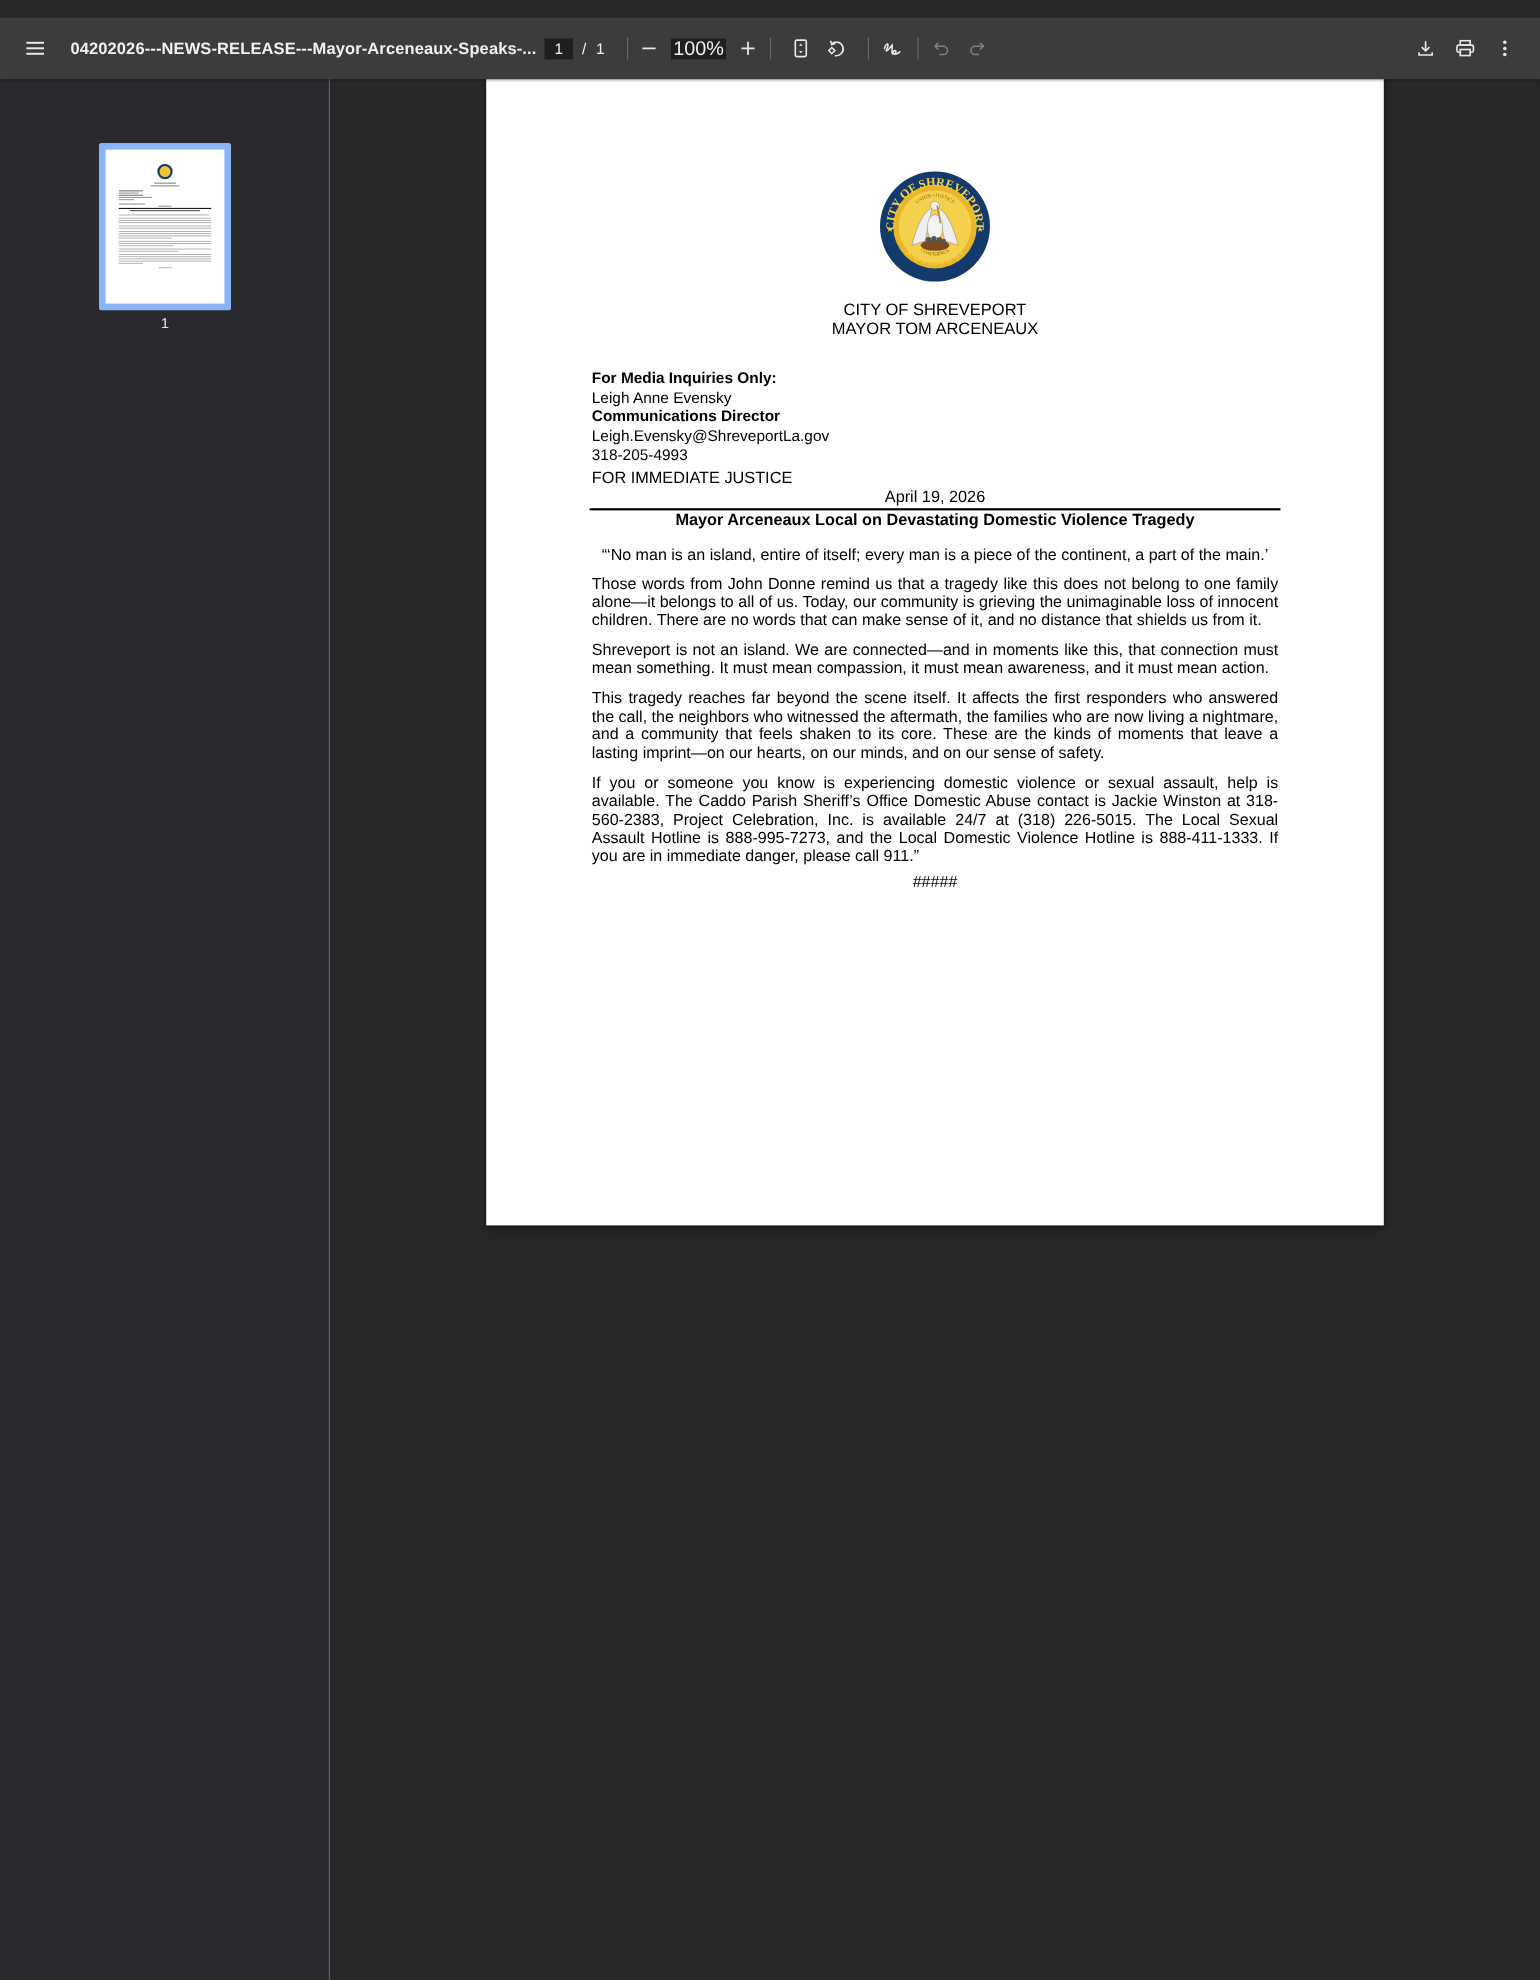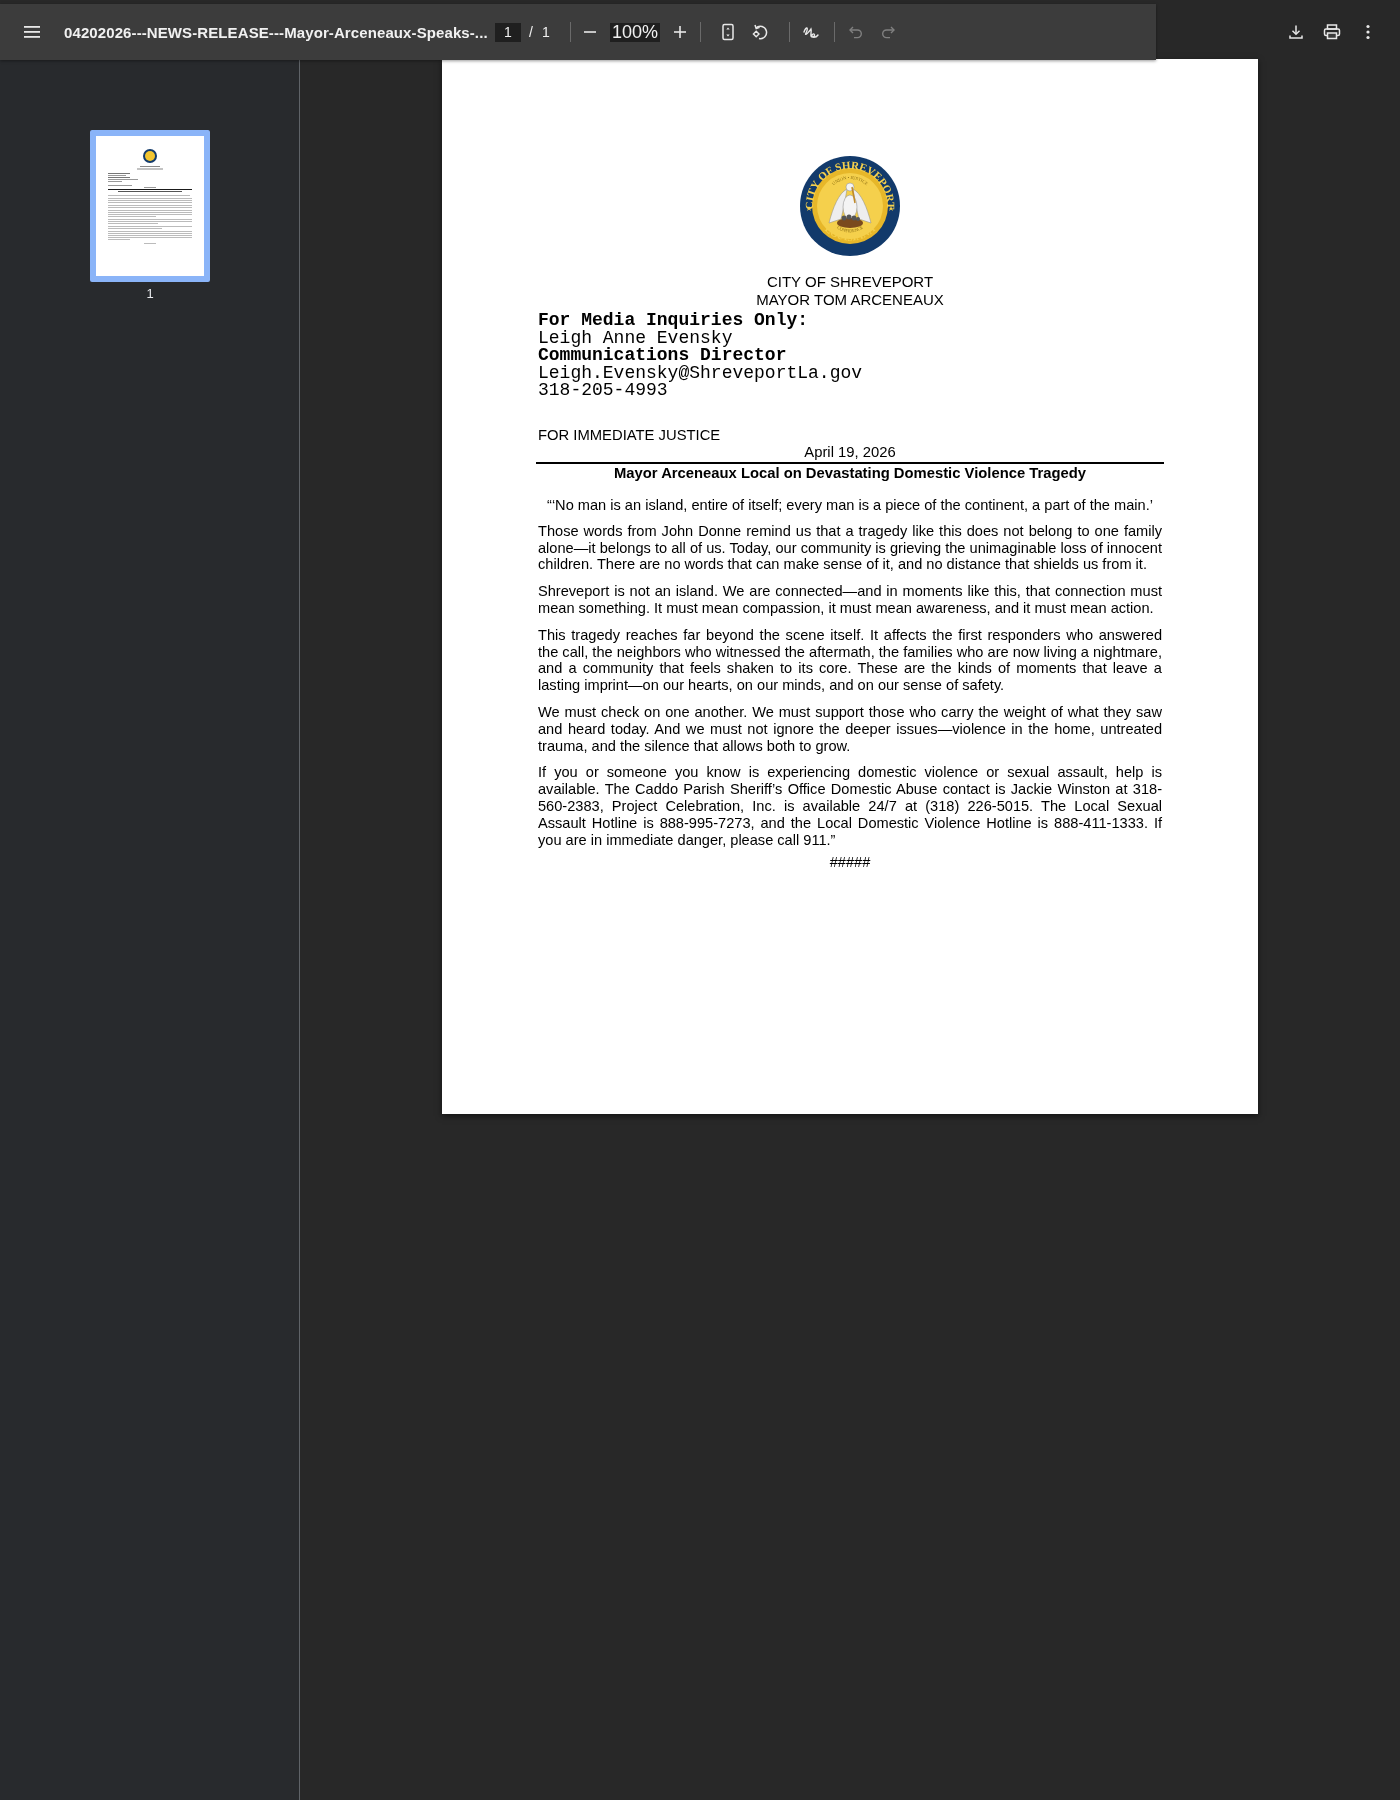--- a/index.html
+++ b/index.html
@@ -1,17 +1,17 @@
 <!DOCTYPE html>
 <html><head>
 <meta charset="utf-8">
 <style>
   * { box-sizing: border-box; margin: 0; padding: 0; }
   html, body { width: 1400px; height: 1800px; overflow: hidden; background: #282828; font-family: "Liberation Sans", sans-serif; }
-  .toolbar { position: absolute; left: 0; top: 4px; width: 1156px; height: 56px; background: #3c3c3c; color: #f1f1f1; box-shadow: 0 1px 3px rgba(0,0,0,0.4); z-index: 5; padding-left: 16px; }
+  .toolbar { position: absolute; left: 0; top: 16px; width: 1400px; height: 56px; background: #3c3c3c; color: #f1f1f1; box-shadow: 0 1px 3px rgba(0,0,0,0.4); z-index: 5; padding-left: 16px; }
   .tb { position: absolute; top: 0; height: 56px; display: flex; align-items: center; justify-content: center; }
   .icon-btn { width: 32px; height: 32px; display: flex; align-items: center; justify-content: center; cursor: pointer; }
   .icon-btn svg { display: block; }
   .title { left: 64px; font-size: 15px; font-weight: bold; letter-spacing: 0.1px; color: #f1f1f1; white-space: nowrap; }
   .page-input { background: #1f1f1f; color: #f1f1f1; width: 26px; height: 19px; font-size: 14px; text-align: center; border: none; font-family: "Liberation Sans", sans-serif; }
   .sep { position: absolute; top: 18px; width: 1px; height: 20px; background: #6a6a6a; }
   .zoom-input { background: #1f1f1f; color: #f1f1f1; width: 50px; height: 19px; font-size: 18px; text-align: center; border: none; font-family: "Liberation Sans", sans-serif; }
   .txt { font-size: 14px; color: #f1f1f1; }
   .sidebar { position: absolute; left: 0; top: 56px; width: 300px; height: 1744px; background: #282a2d; border-right: 1px solid #5f6368; }
   .thumb-frame { position: absolute; left: 90px; top: 74px; width: 120px; height: 152px; background: #8ab4f8; border-radius: 2px; cursor: pointer; }
@@ -220,35 +220,34 @@
         <circle cx="55" cy="63" r="2.5" fill="#555"></circle>
         <circle cx="59" cy="64" r="2" fill="#555"></circle>
     </svg>
   </div>
 
   <div class="body-text center" style="top:214px; font-size:15px; line-height:17.5px;">
     <div>CITY OF SHREVEPORT</div>
     <div>MAYOR TOM ARCENEAUX</div>
   </div>
 
-  <div class="body-text" style="top:253px; font-size:18px; line-height:17.6px;font-family:Liberation Mono, monospace;">
+  <div class="body-text" style="top:276px; font-size:14px; line-height:17.6px;">
     <div class="bold">For Media Inquiries Only:</div>
     <div>Leigh Anne Evensky</div>
     <div class="bold">Communications Director</div>
     <div>Leigh.Evensky@ShreveportLa.gov</div>
     <div>318-205-4993</div>
   </div>
 
   <div class="body-text" style="top:368px; font-size:14.8px; line-height:17.6px;">FOR IMMEDIATE JUSTICE</div>
   <div class="body-text center" style="top:385px; font-size:14.8px; line-height:17.6px;">April 19, 2026</div>
   <div class="rule" style="top:403px;"></div>
   <div class="body-text center bold" style="top:406px; font-size:14.8px; line-height:17.6px;">Mayor Arceneaux Local on Devastating Domestic Violence Tragedy</div>
 
   <div class="body-text" style="top:438px;">
     <p class="para" style="text-align:center; margin-bottom:9px;">“‘No man is an island, entire of itself; every man is a piece of the continent, a part of the main.’</p>
     <p class="para">Those words from John Donne remind us that a tragedy like this does not belong to one family alone—it belongs to all of us. Today, our community is grieving the unimaginable loss of innocent children. There are no words that can make sense of it, and no distance that shields us from it.</p>
     <p class="para">Shreveport is not an island. We are connected—and in moments like this, that connection must mean something. It must mean compassion, it must mean awareness, and it must mean action.</p>
     <p class="para">This tragedy reaches far beyond the scene itself. It affects the first responders who answered the call, the neighbors who witnessed the aftermath, the families who are now living a nightmare, and a community that feels shaken to its core. These are the kinds of moments that leave a lasting imprint—on our hearts, on our minds, and on our sense of safety.</p>
-    <p class="para">We must check on one another. We must support those who carry the weight of what they saw and heard today. And we must not ignore the deeper issues—violence in the home, untreated trauma, and the silence that allows both to grow.</p>
     <p class="para" style="margin-bottom:6px;">If you or someone you know is experiencing domestic violence or sexual assault, help is available. The Caddo Parish Sheriff’s Office Domestic Abuse contact is Jackie Winston at 318-560-2383, Project Celebration, Inc. is available 24/7 at (318) 226-5015. The Local Sexual Assault Hotline is 888-995-7273, and the Local Domestic Violence Hotline is 888-411-1333. If you are in immediate danger, please call 911.”</p>
     <div class="center">#####</div>
   </div>
 </div>
 
 </body></html>

